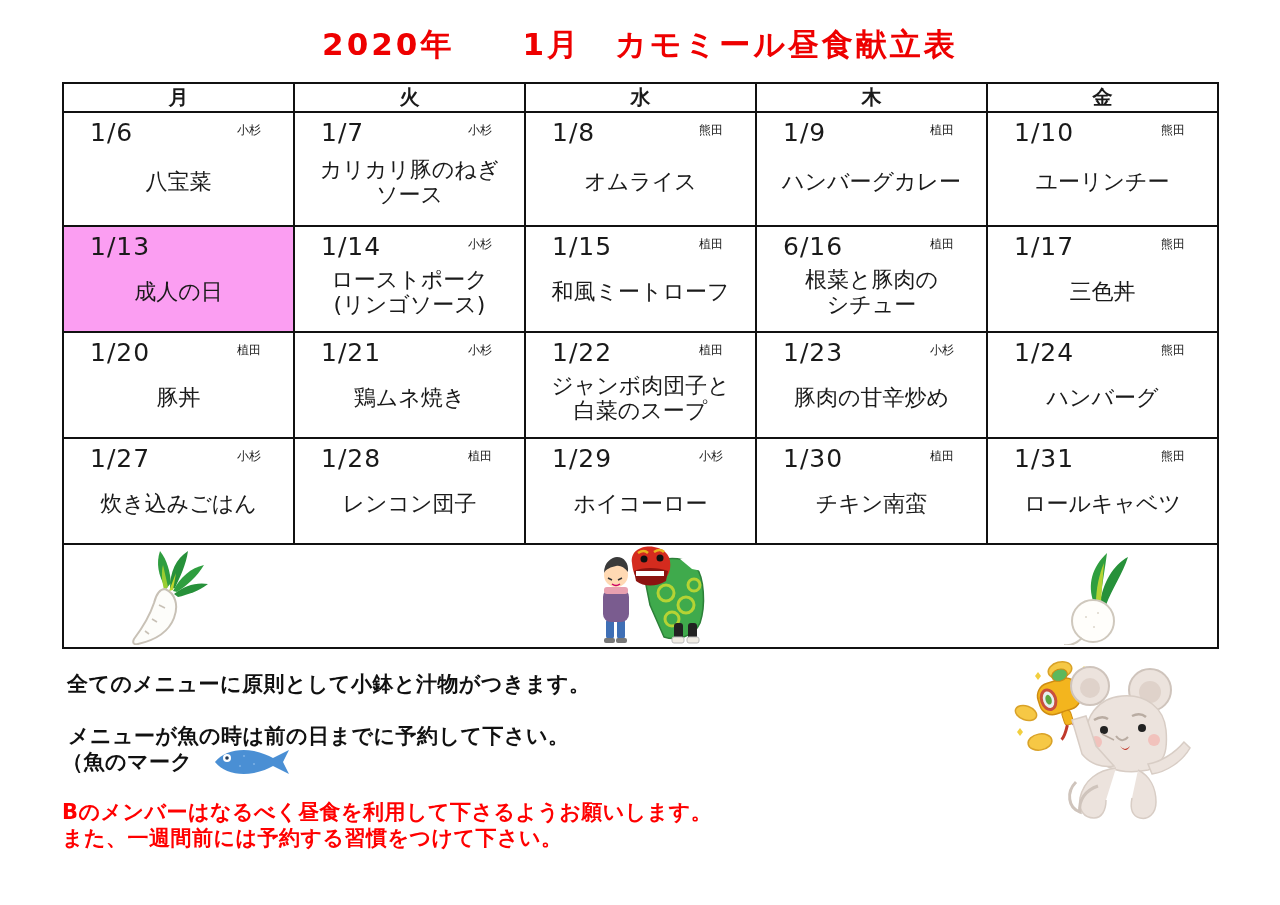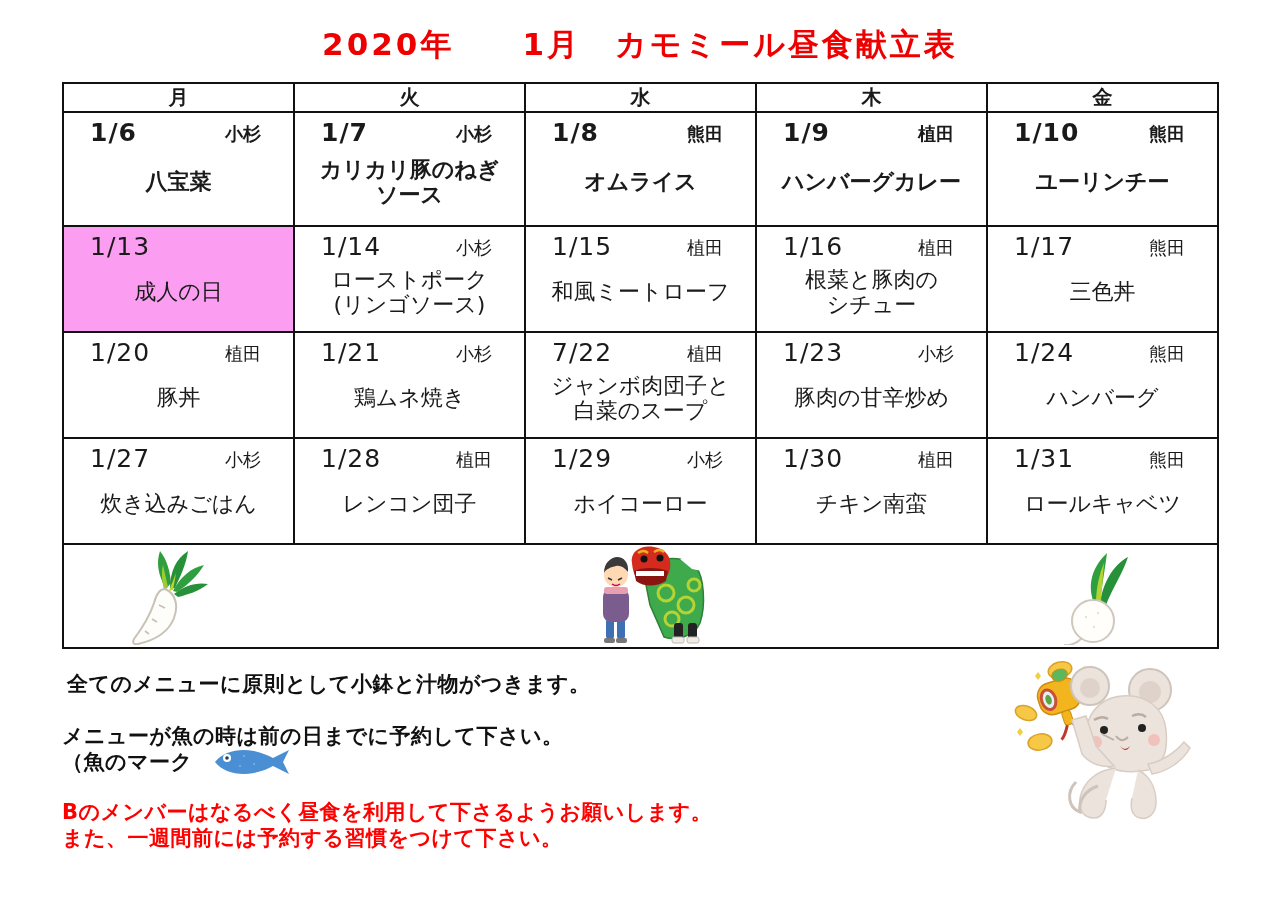--- a/index.html
+++ b/index.html
@@ -11,25 +11,25 @@
     position:absolute; top:24px; left:0; width:100%; text-align:center;
     font-size:31px; font-weight:bold; letter-spacing:3px; color:var(--title-red,#ee0000);
   }
   table.cal {
     position:absolute; left:62px; top:82px; width:1157px;
     border-collapse:collapse; table-layout:fixed;
   }
   .cal th, .cal td { border:2px solid #111; padding:0; }
   .cal th { height:21px; font-size:20px; font-weight:bold; text-align:center; }
   .cal td.day { height:104px; vertical-align:top; }
-  .cal tr.week1 td.day { height:112px;font-weight:bold; }
+  .cal tr.week1 td.day { height:112px; }
   .cellbox { display:flex; flex-direction:column; height:100%; }
   .cell-top { display:flex; justify-content:space-between; align-items:flex-start; padding:5px 32px 0 26px; }
   .date  { font-size:25px; letter-spacing:1px; }
-  .staff { font-size:18px; padding-top:4px; }
+  .staff { font-size:12px; padding-top:4px; }
   .menu  { flex:1 1 auto; display:flex; align-items:center; justify-content:center;
            text-align:center; font-size:22px; line-height:1.15; white-space:pre-line; padding-bottom:8px; }
   td.holiday { background:var(--holiday-pink,#fb9ef2); }
   td.illus-cell { height:102px; position:relative; }
   .illus { position:absolute; }
   .note { position:absolute; font-weight:800; font-size:21px; color:#111; letter-spacing:0.5px; }
   .note-red { color:var(--note-red,#ff0000); }
   .fish-line { display:flex; align-items:center; gap:18px; }
   .fish-icon-wrap { display:inline-flex; }
 </style>
@@ -124,21 +124,21 @@
         <div class="cell-top">
                 <span class="date">1/15</span>
                 <span class="staff">植田</span>
               </div>
         <div class="menu">和風ミートローフ</div>
             </div>
           </td>
       <td class="day">
             <div class="cellbox">
         <div class="cell-top">
-                <span class="date">1/16</span>
+                <span class="date">6/16</span>
                 <span class="staff">植田</span>
               </div>
         <div class="menu">根菜と豚肉の
 シチュー</div>
             </div>
           </td>
       <td class="day">
             <div class="cellbox">
         <div class="cell-top">
                 <span class="date">1/17</span>
@@ -164,21 +164,21 @@
         <div class="cell-top">
                 <span class="date">1/21</span>
                 <span class="staff">小杉</span>
               </div>
         <div class="menu">鶏ムネ焼き</div>
             </div>
           </td>
       <td class="day">
             <div class="cellbox">
         <div class="cell-top">
-                <span class="date">7/22</span>
+                <span class="date">1/22</span>
                 <span class="staff">植田</span>
               </div>
         <div class="menu">ジャンボ肉団子と
 白菜のスープ</div>
             </div>
           </td>
       <td class="day">
             <div class="cellbox">
         <div class="cell-top">
                 <span class="date">1/23</span>
@@ -300,21 +300,21 @@
               <circle cx="42" cy="80" r="1" fill="#ddd6cb"></circle>
         </svg>
 
       </td>
     </tr>
   </tbody>
     </table>
 
   <div class="note" style="left:67px;top:670px;">全てのメニューに原則として小鉢と汁物がつきます。</div>
 
-  <div class="note" style="left:62px;top:722px;">メニューが魚の時は前の日までに予約して下さい。</div>
+  <div class="note" style="left:68px;top:722px;">メニューが魚の時は前の日までに予約して下さい。</div>
 
   <div class="note fish-line" style="left:62px;top:746px;">
     <span>（魚のマーク</span>
     <span class="fish-icon-wrap">
       <svg width="84" height="32" viewBox="0 0 84 32">
         <path d="M5,16 C13,6 28,2 44,5 C52,7 58,9 63,12 L79,4 L73,16 L79,28 L63,20 C58,23 52,25 44,27 C28,30 13,26 5,16 Z" fill="var(--fish-blue,#4a8fd4)"></path>
         <circle cx="17" cy="12" r="4" fill="#fff"></circle>
         <circle cx="17" cy="12" r="1.8" fill="#233a55"></circle>
         <circle cx="34" cy="10" r="1" fill="#7fb2e6"></circle>
           <circle cx="44" cy="18" r="1" fill="#7fb2e6"></circle>

